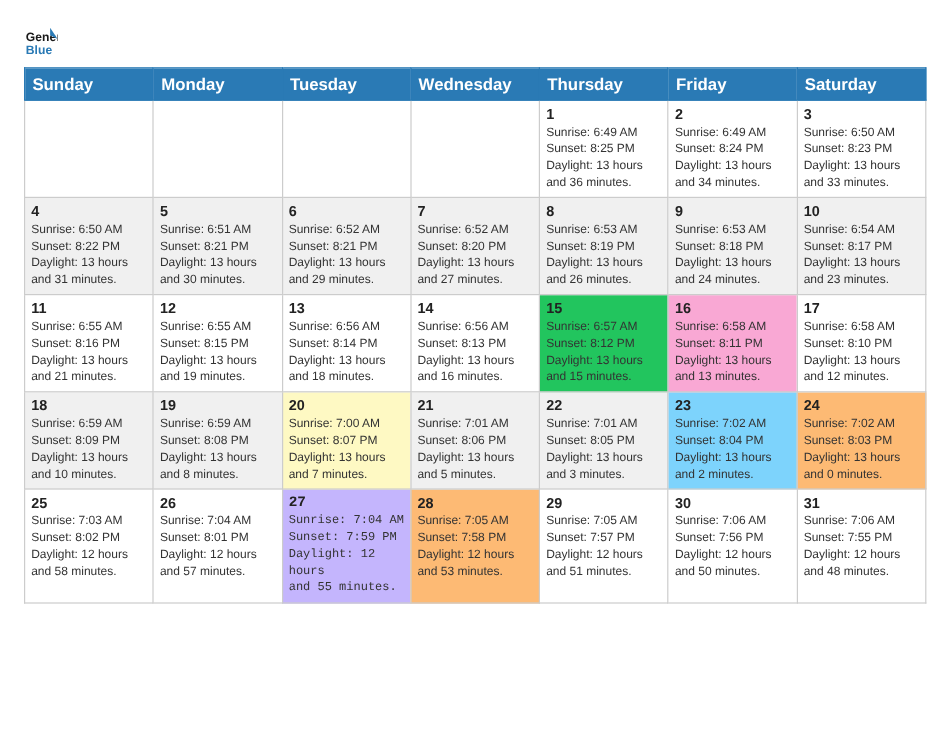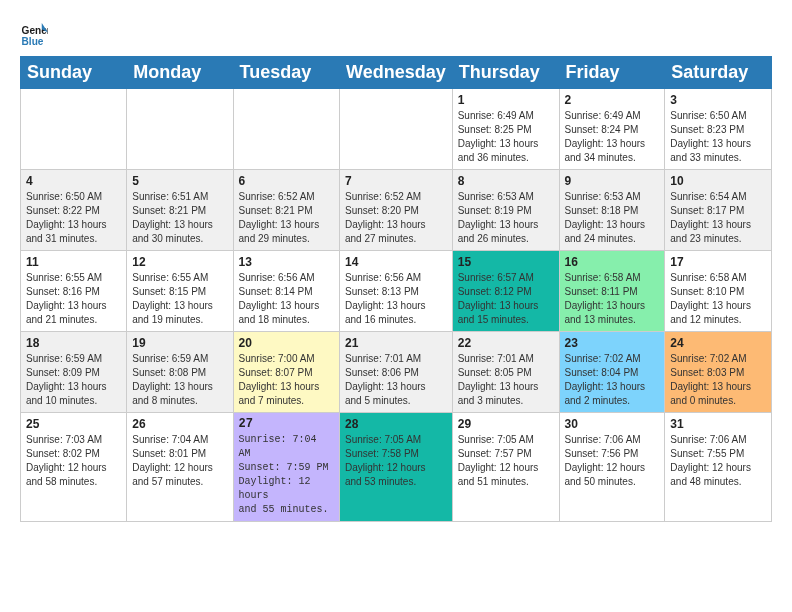--- a/index.html
+++ b/index.html
@@ -41,21 +41,21 @@
       margin-top: 2px;
     }
     .calendar {
       width: 100%;
       border-collapse: collapse;
       border: 1px solid #ccc;
     }
     .calendar th {
       background: #2a7ab5;
       color: #fff;
-      font-size: 18px;
+      font-size: 14px;
       font-weight: bold;
       padding: 5px 6px;
       text-align: left;
       border: 1px solid #2a7ab5;
     }
     .calendar td {
       vertical-align: top;
       font-size: 10.5px;
       color: #222;
       padding: 4px 5px;
@@ -224,28 +224,28 @@
 Daylight: 13 hours
 and 18 minutes.</div>
         </td>
         <td style="background: rgb(255, 255, 255);">
           <span class="day-number">14</span>
           <div class="day-info" style="white-space: pre-line;">Sunrise: 6:56 AM
 Sunset: 8:13 PM
 Daylight: 13 hours
 and 16 minutes.</div>
         </td>
-        <td style="background: #14b8a6;">
+        <td style="background: #22c55e;">
           <span class="day-number">15</span>
           <div class="day-info" style="white-space: pre-line;">Sunrise: 6:57 AM
 Sunset: 8:12 PM
 Daylight: 13 hours
 and 15 minutes.</div>
         </td>
-        <td style="background: #86efac;">
+        <td style="background: #f9a8d4;">
           <span class="day-number">16</span>
           <div class="day-info" style="white-space: pre-line;">Sunrise: 6:58 AM
 Sunset: 8:11 PM
 Daylight: 13 hours
 and 13 minutes.</div>
         </td>
         <td style="background: rgb(255, 255, 255);">
           <span class="day-number">17</span>
           <div class="day-info" style="white-space: pre-line;">Sunrise: 6:58 AM
 Sunset: 8:10 PM
@@ -319,21 +319,21 @@
 Daylight: 12 hours
 and 57 minutes.</div>
         </td>
         <td style="background: #c4b5fd; font-family: Liberation Mono, monospace;">
           <span class="day-number">27</span>
           <div class="day-info" style="white-space: pre-line;">Sunrise: 7:04 AM
 Sunset: 7:59 PM
 Daylight: 12 hours
 and 55 minutes.</div>
         </td>
-        <td style="background: #14b8a6;">
+        <td style="background: #fdba74;">
           <span class="day-number">28</span>
           <div class="day-info" style="white-space: pre-line;">Sunrise: 7:05 AM
 Sunset: 7:58 PM
 Daylight: 12 hours
 and 53 minutes.</div>
         </td>
         <td style="background: rgb(255, 255, 255);">
           <span class="day-number">29</span>
           <div class="day-info" style="white-space: pre-line;">Sunrise: 7:05 AM
 Sunset: 7:57 PM

